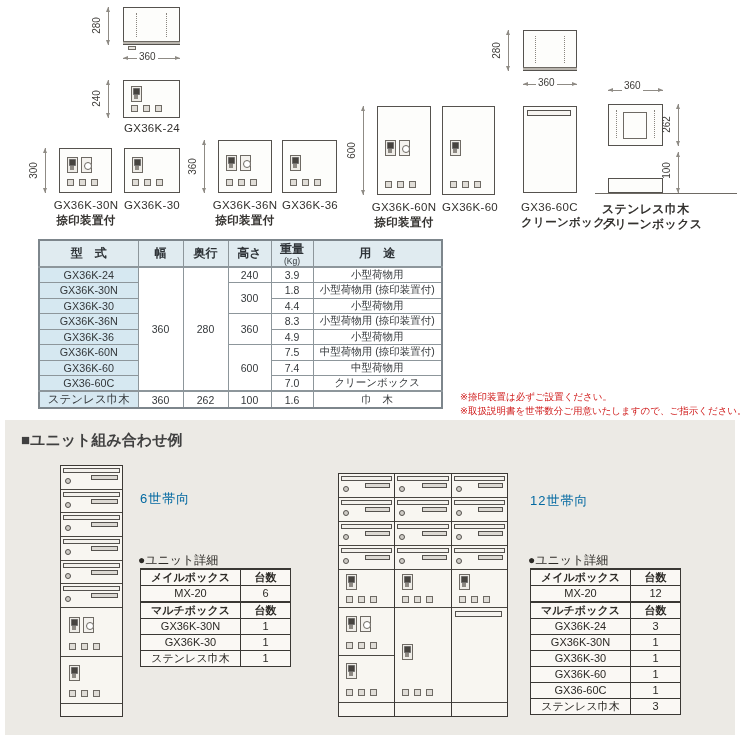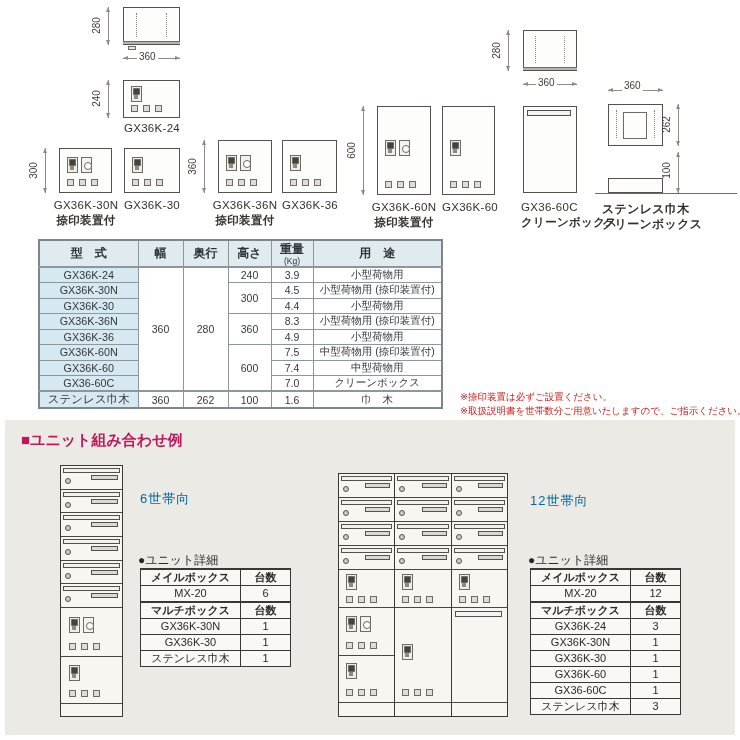--- a/index.html
+++ b/index.html
@@ -49,21 +49,21 @@
   #spec { border:2px solid #7d868c; }
   #spec tr.hd td { border-bottom-width:2px;margin-top:9px; }
   #spec .kg { display:block; font-weight:normal; font-size:8.5px; margin-top:-2px; }
 
   
   .noteBig { position:absolute; color:#cf1717; font-weight:bold; font-size:12px; white-space:nowrap; }
   .noteSm  { position:absolute; color:#cf1717; font-size:9.5px; white-space:nowrap; }
 
   
   #combo { position:absolute; left:5px; top:420px; width:730px; height:315px; background:#eceae5; }
-  .comboTitle { position:absolute; left:16px; top:11px; font-size:15px; font-weight:bold; color:#be185d; }
+  .comboTitle { position:absolute; left:16px; top:11px; font-size:15px; font-weight:bold; color:#404040; }
   .famLabel { position:absolute; font-size:13px; color:#0369a1; letter-spacing:1px; }
   .detTitle { position:absolute; font-size:12px; color:#2b2925; }
 
   .tower { position:absolute; border:1.5px solid #3c3935; background:#f8f6f1; display:flex; flex-direction:column; }
   .tcol  { display:flex; flex-direction:column; flex:1; }
   .mbx { position:relative; border-bottom:1.5px solid #4a4742; background:#f8f6f1; }
   .mbx .slot  { position:absolute; left:2px; right:2px; top:2px; height:5px; border:1px solid #55524e; background:#f3f1ec; }
   .mbx .dial  { position:absolute; left:4px; top:12px; width:6px; height:6px; border:1px solid #55524e; border-radius:50%; background:#cfccc6; }
   .mbx .plate { position:absolute; right:4px; top:9px; width:45%; height:5px; border:1px solid #55524e; background:#dcd9d3; }
   .ubox { position:relative; border-bottom:1.5px solid #4a4742; background:#f8f6f1; }
@@ -229,21 +229,21 @@
       <td class="mdl">GX36K-24</td>
       <td rowspan="8">360</td>
       <td rowspan="8">280</td>
       <td>240</td>
       <td>3.9</td>
       <td>小型荷物用</td>
     </tr>
     <tr>
       <td class="mdl">GX36K-30N</td>
       <td rowspan="2">300</td>
-      <td>4.5</td>
+      <td>1.8</td>
       <td>小型荷物用 (捺印装置付)</td>
     </tr>
     <tr>
       <td class="mdl">GX36K-30</td>
       <td>4.4</td>
       <td>小型荷物用</td>
     </tr>
     <tr>
       <td class="mdl">GX36K-36N</td>
       <td rowspan="2">360</td>

